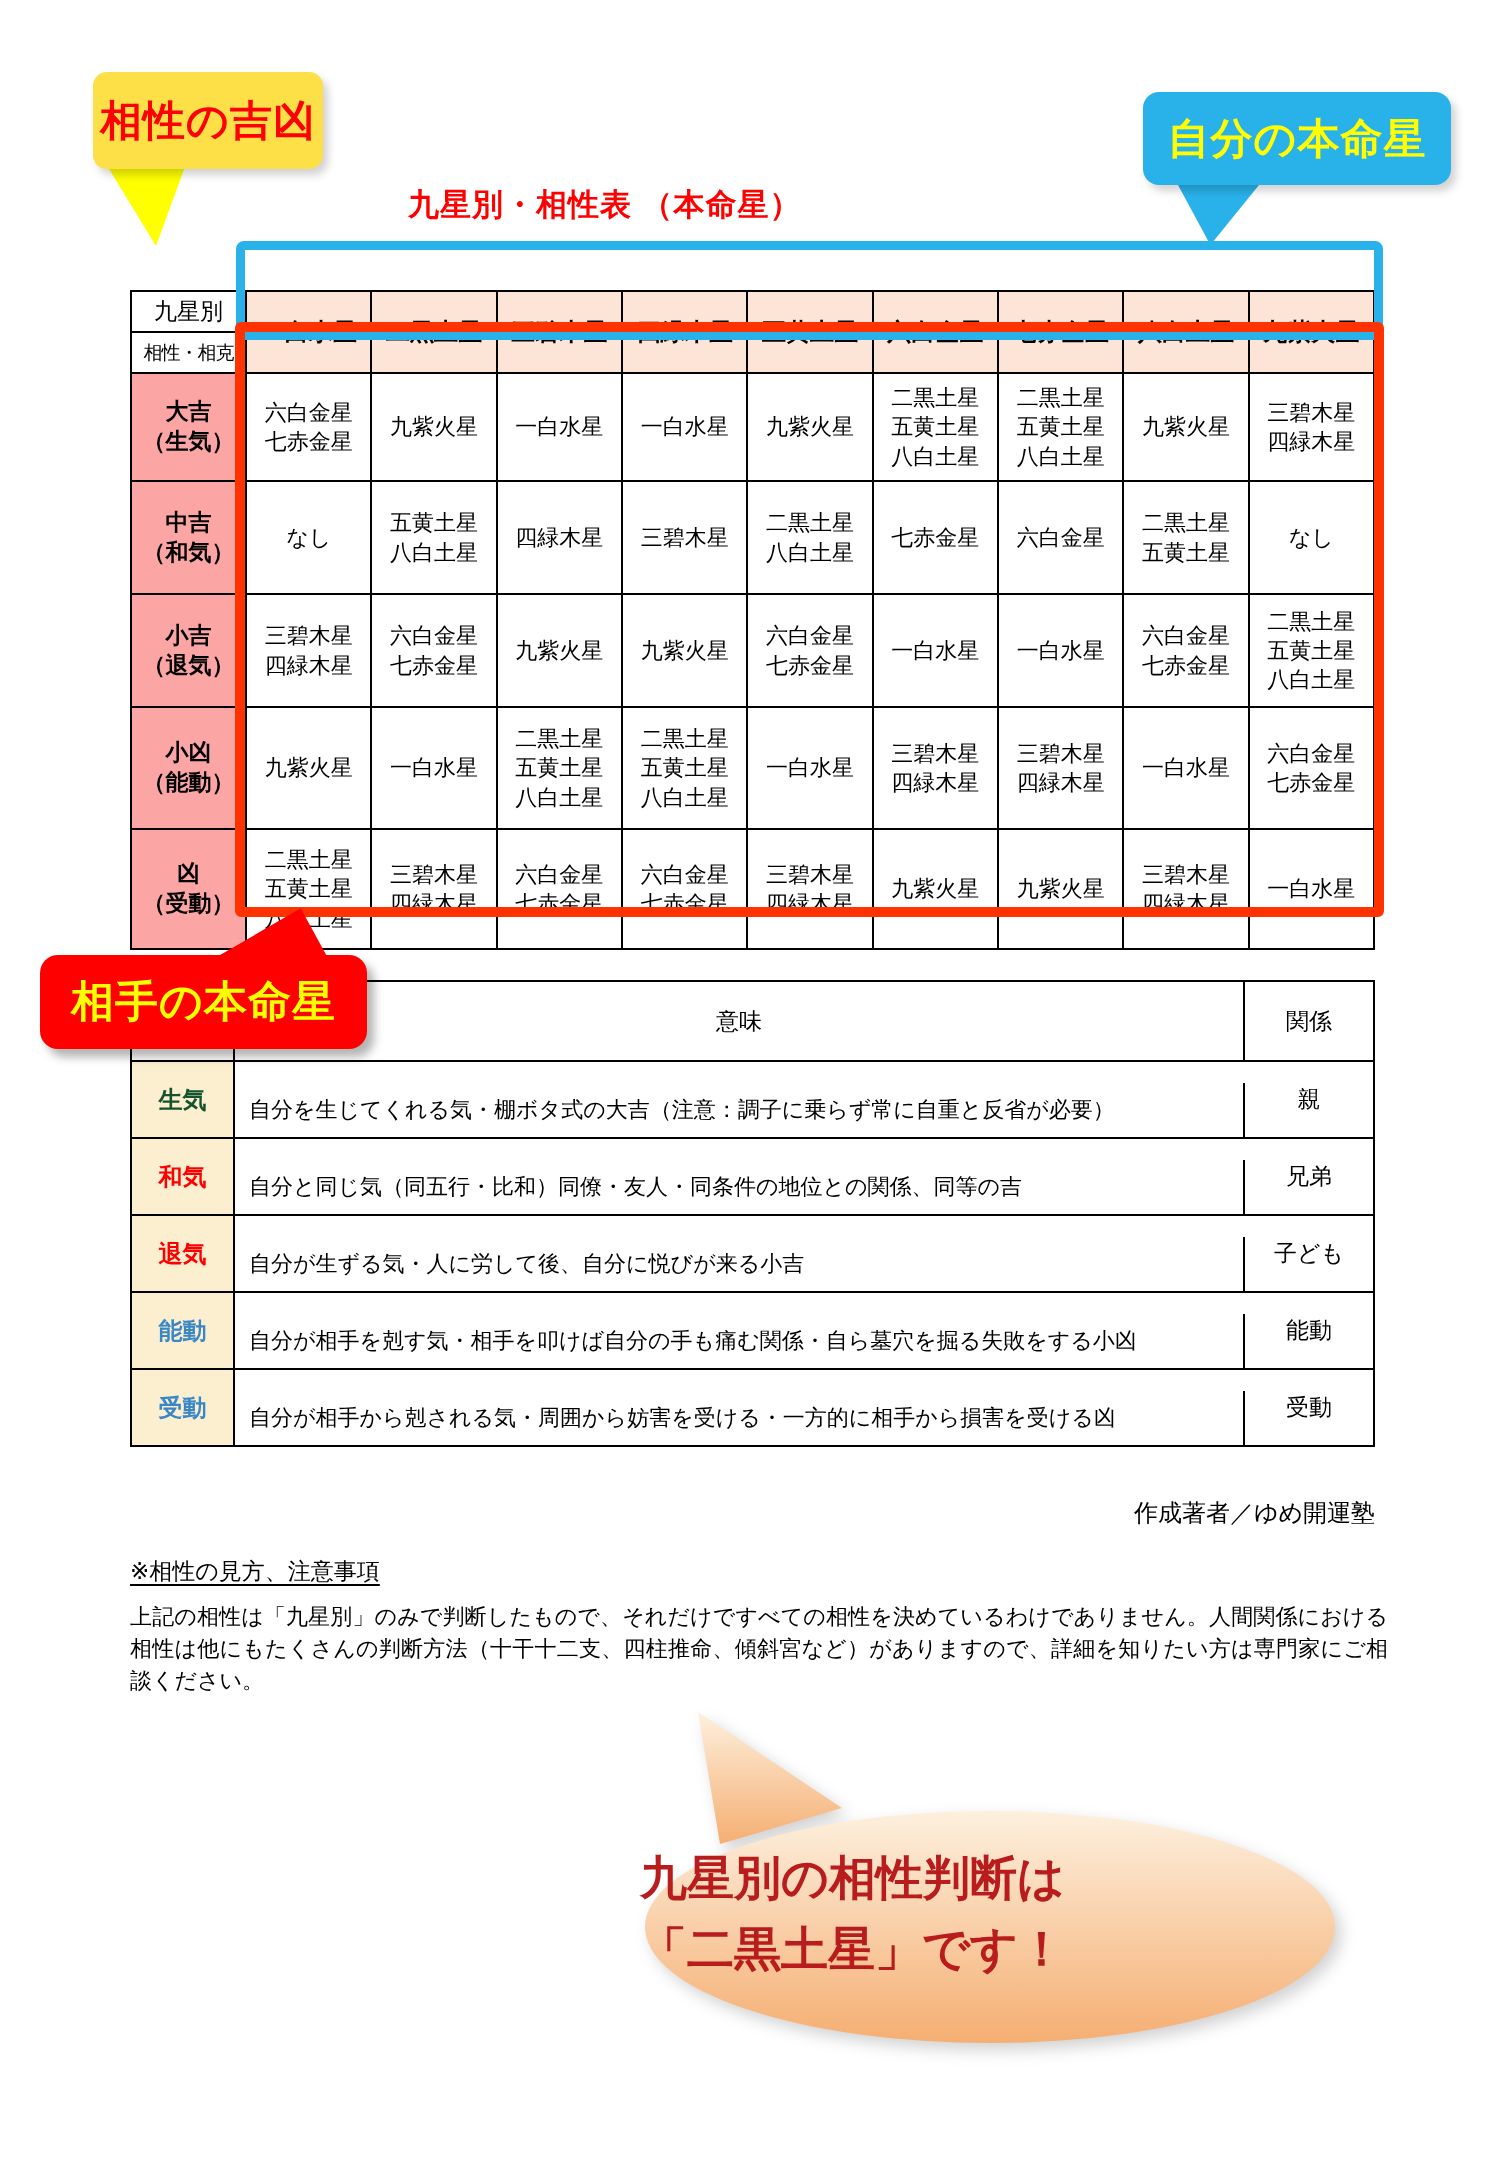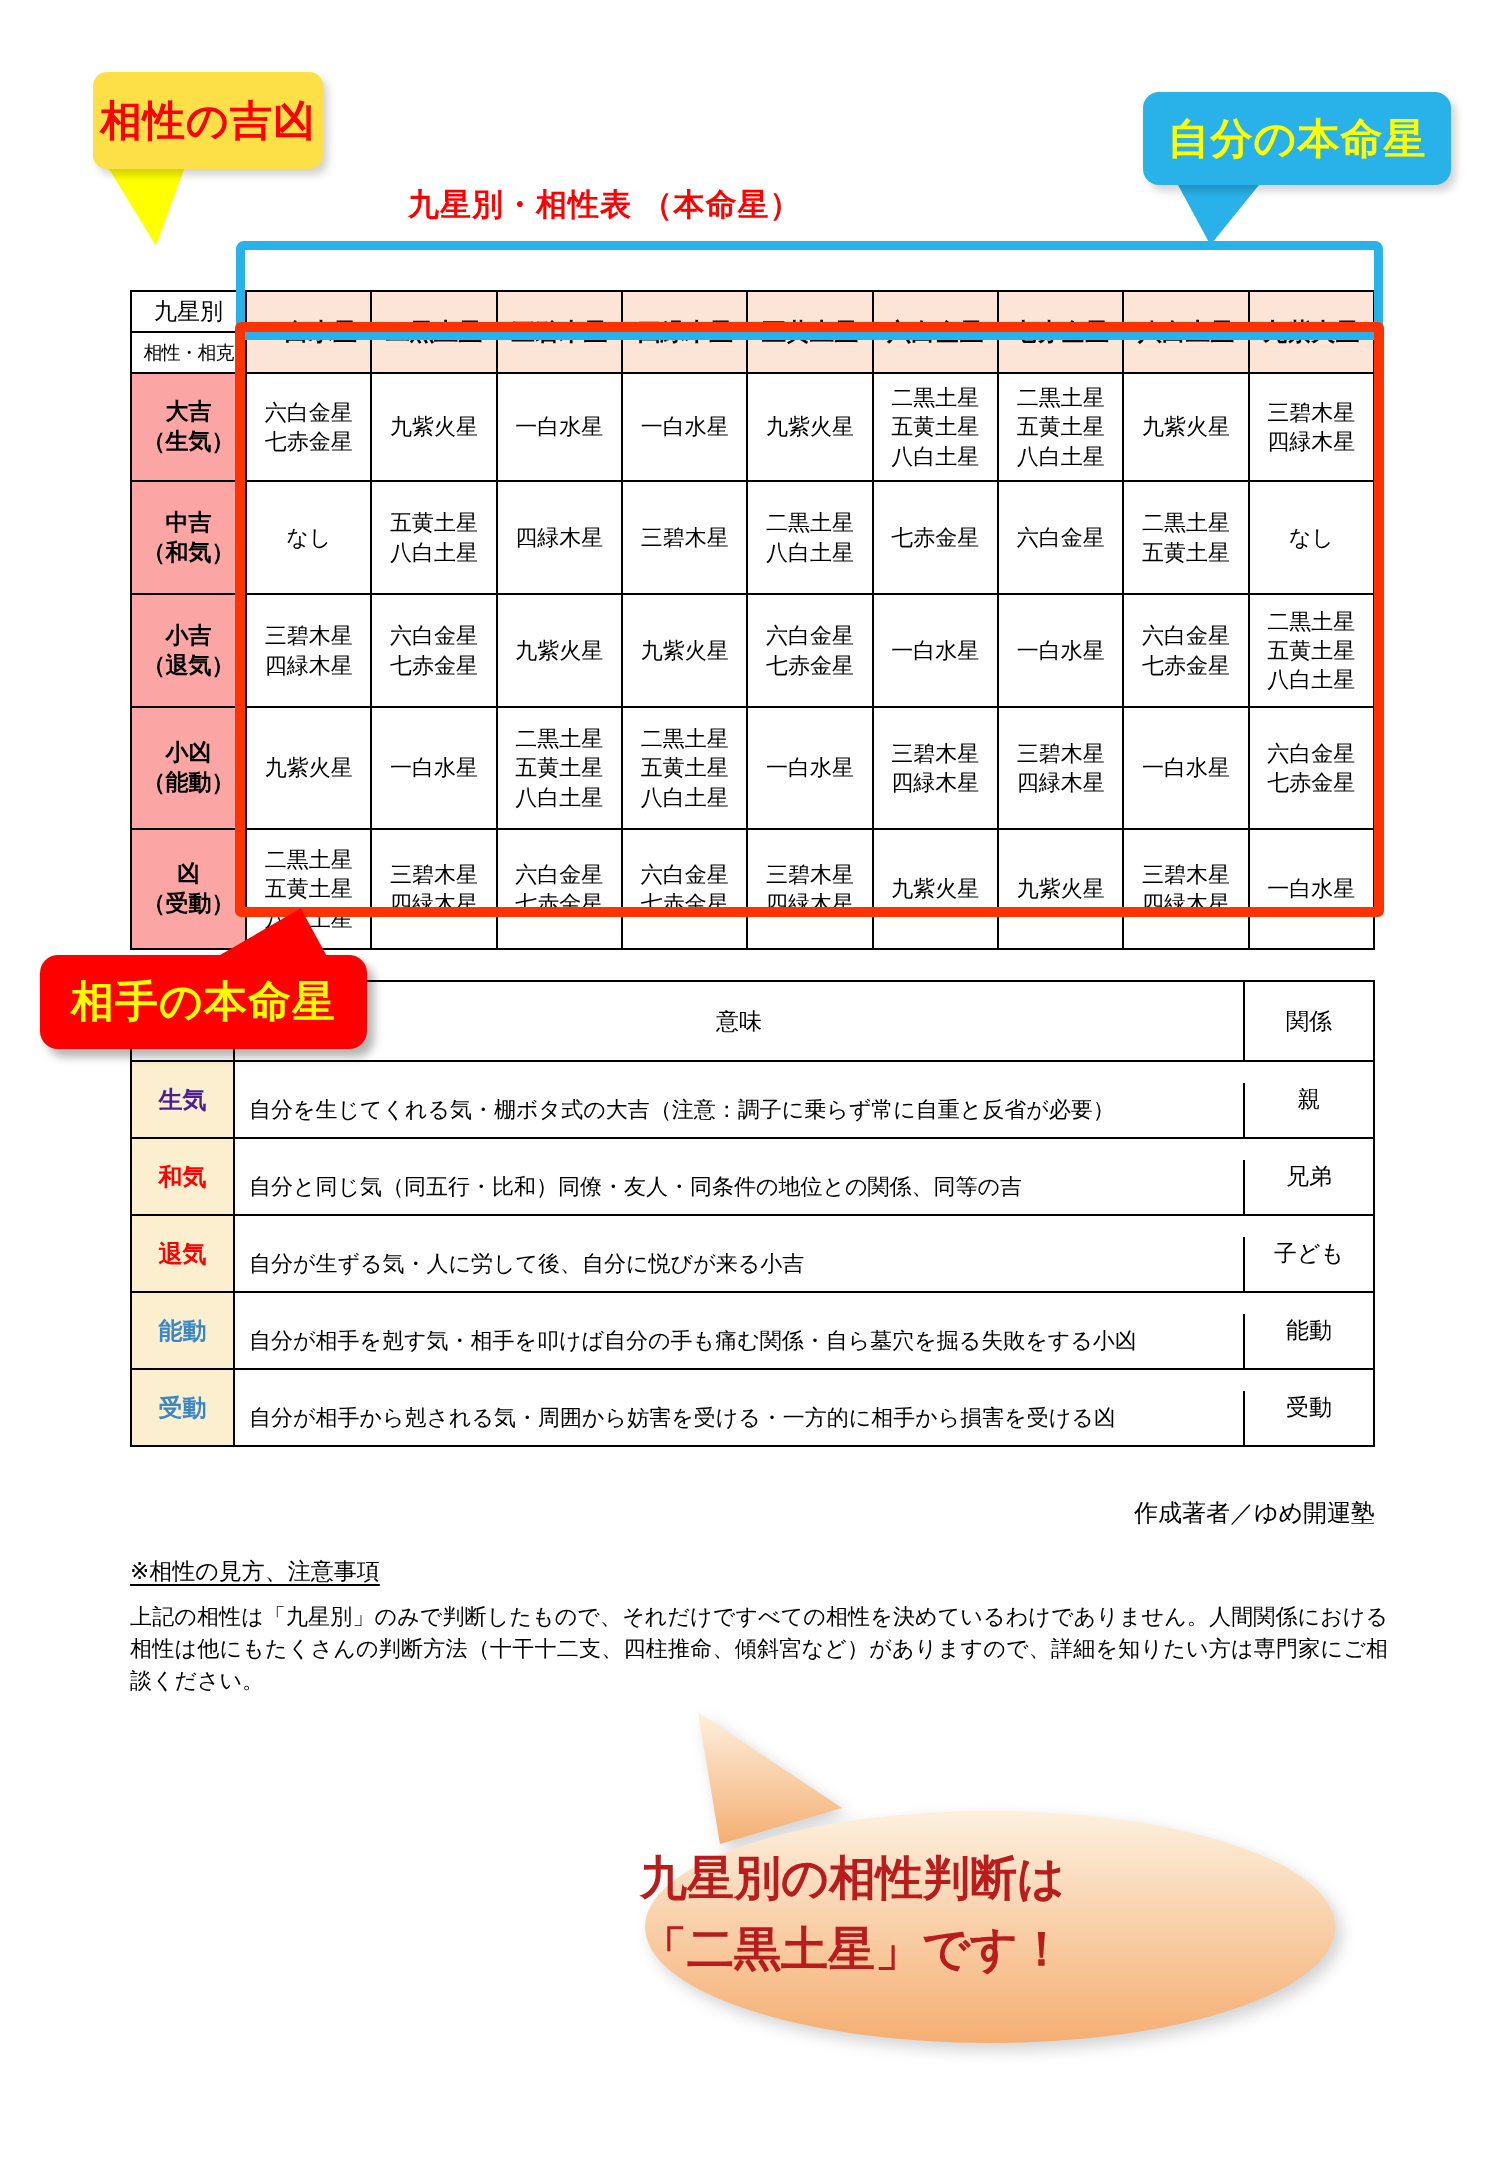--- a/index.html
+++ b/index.html
@@ -246,21 +246,21 @@
   <div class="tail-red"></div>
   <div class="callout callout-red">
     <span>相手の本命星</span>
   </div>
 
   <div class="meanings">
     <div class="mn-cell mn-head"></div>
     <div class="mn-cell mn-head">意味</div>
     <div class="mn-cell mn-head">関係</div>
 
-  <div class="mn-cell mn-key" style="color: #4c1d95;">生気</div>
+  <div class="mn-cell mn-key" style="color: #14532d;">生気</div>
       <div class="mn-cell mn-meaning">自分を生じてくれる気・棚ボタ式の大吉（注意：調子に乗らず常に自重と反省が必要）</div>
       <div class="mn-cell mn-rel">親</div>
       <div class="mn-cell mn-key" style="color: rgb(255, 0, 0);">和気</div>
       <div class="mn-cell mn-meaning">自分と同じ気（同五行・比和）同僚・友人・同条件の地位との関係、同等の吉</div>
       <div class="mn-cell mn-rel">兄弟</div>
       <div class="mn-cell mn-key" style="color: rgb(255, 0, 0);">退気</div>
       <div class="mn-cell mn-meaning">自分が生ずる気・人に労して後、自分に悦びが来る小吉</div>
       <div class="mn-cell mn-rel">子ども</div>
       <div class="mn-cell mn-key" style="color: rgb(58, 135, 200);">能動</div>
       <div class="mn-cell mn-meaning">自分が相手を剋す気・相手を叩けば自分の手も痛む関係・自ら墓穴を掘る失敗をする小凶</div>

